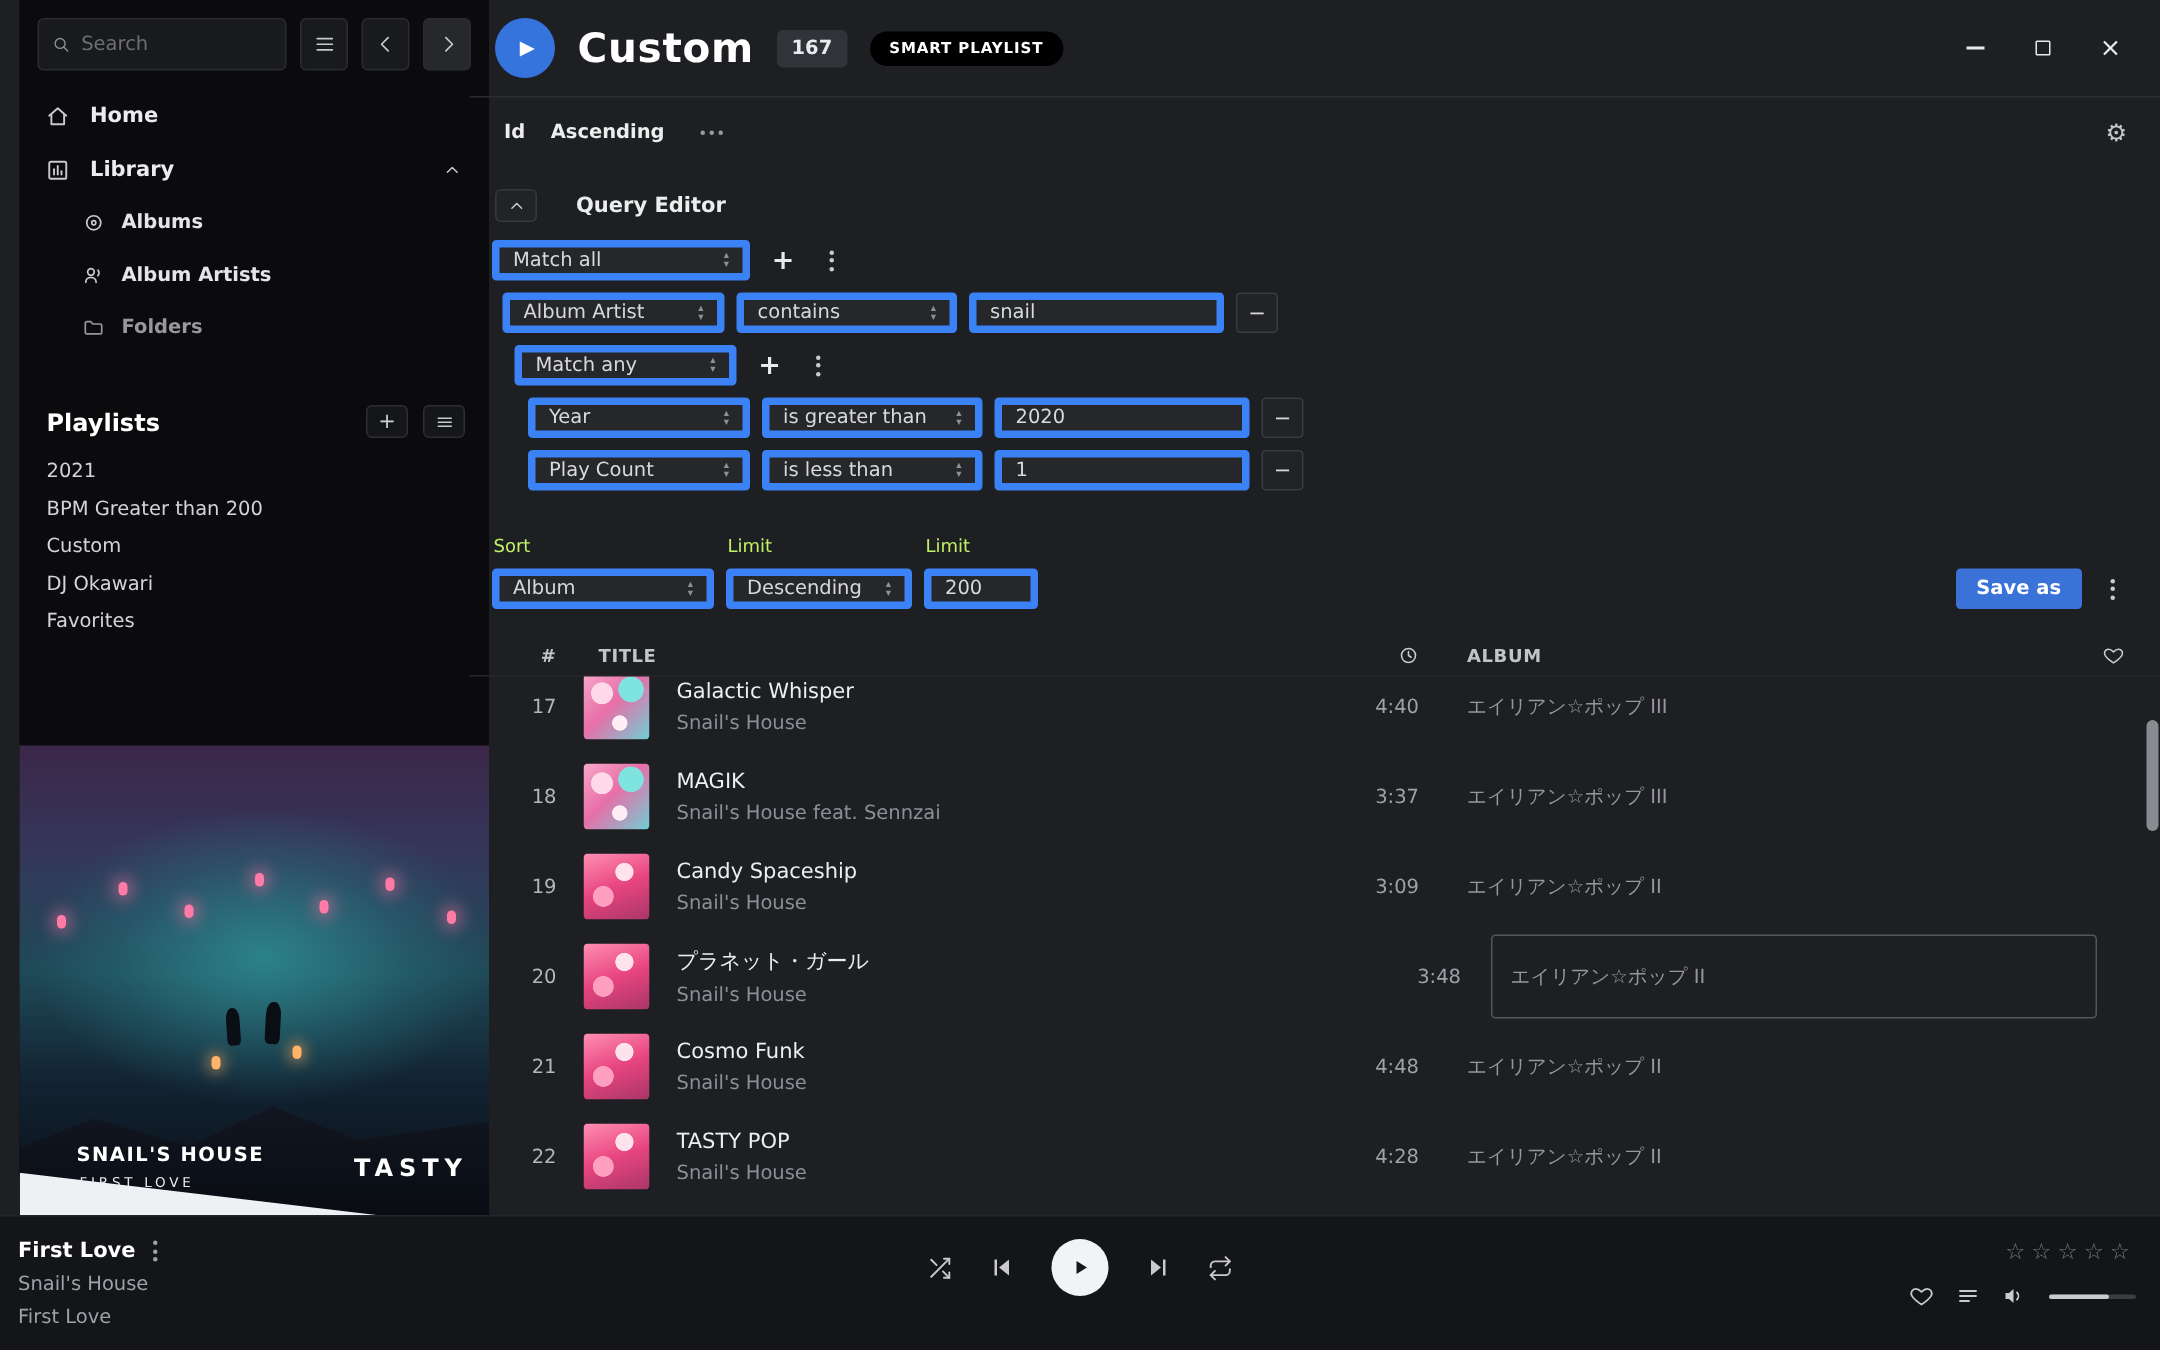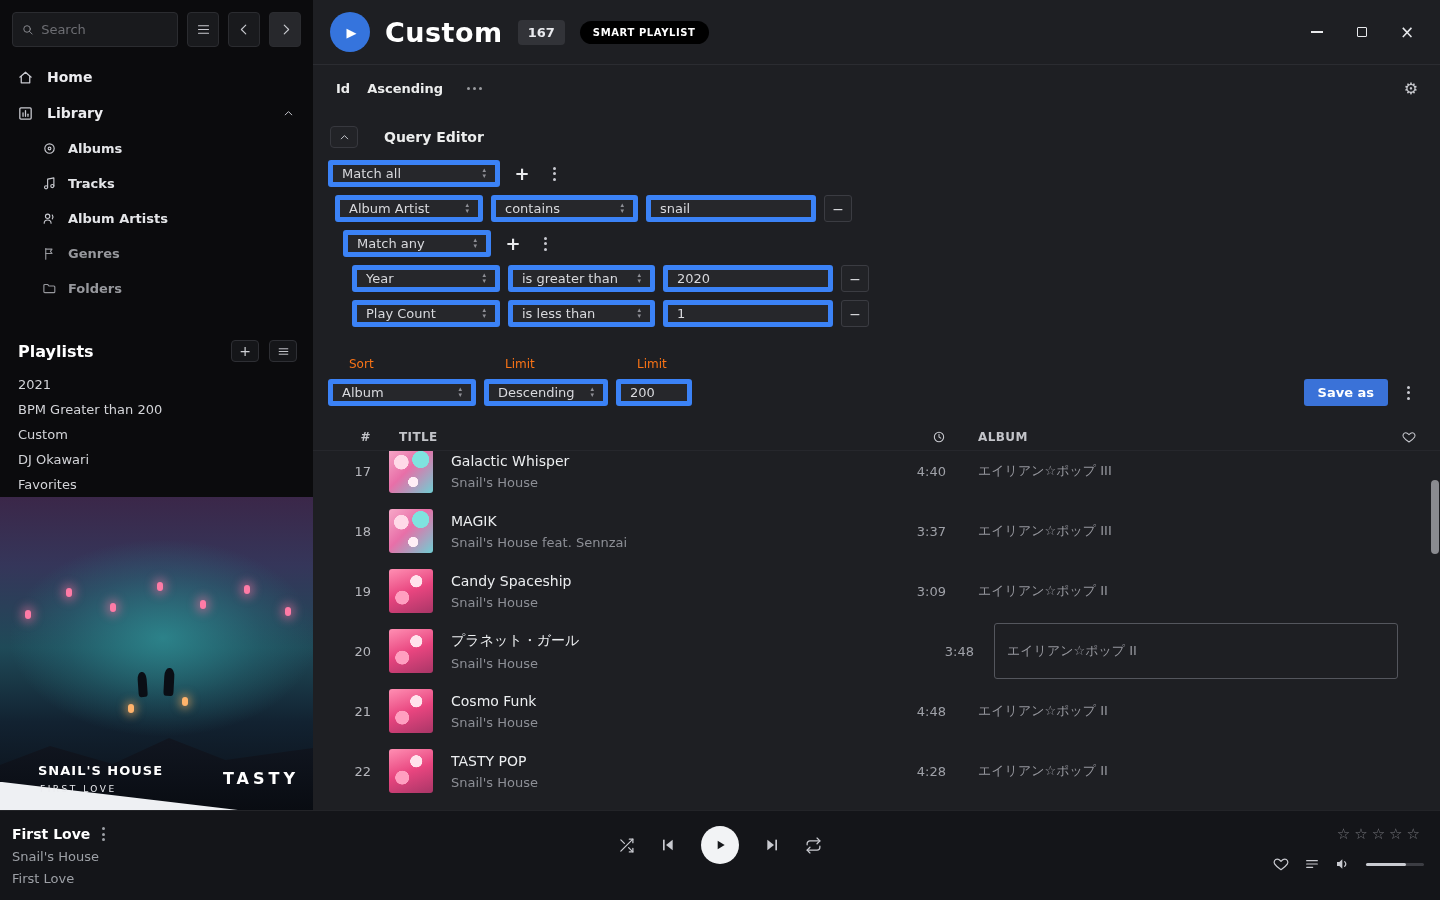--- a/index.html
+++ b/index.html
@@ -9,21 +9,21 @@
     background:#1e1f23; color:#e8e9ec;
     font-family:"DejaVu Sans","Liberation Sans",sans-serif; font-size:13px;
   }
   .ic { stroke:#c9cad0; fill:none; stroke-width:1.8; stroke-linecap:round; stroke-linejoin:round; }
   .ic-dim { stroke:#8f9096; }
   .dots-v { display:inline-flex; flex-direction:column; gap:2.5px; }
   .dots-h { display:inline-flex; flex-direction:row; gap:3px; }
   .dot { width:3px; height:3px; border-radius:50%; background:currentColor; }
 
   
-  .sidebar { position:absolute; left:0; top:0; width:313px; height:810px; background:#0b0b0d; }
+  .sidebar { position:absolute; left:13px; top:0; width:313px; height:810px; background:#0b0b0d; }
   .sidebar-top { display:flex; gap:9px; padding:12px; }
   .search-box { flex:1; height:35px; background:#191a1d; border:1px solid #2b2c30; border-radius:4px;
     display:flex; align-items:center; padding:0 9px; gap:7px; }
   .search-box input { background:transparent; border:none; outline:none; color:#d6d7db; font-size:13px; width:100%;
     font-family:inherit; }
   .search-box input::placeholder { color:#6d6e73; }
   .sq-btn { width:32px; height:35px; background:#191a1d; border:1px solid #2b2c30; border-radius:4px;
     display:flex; align-items:center; justify-content:center; }
   .sq-btn.filled { background:#27282c; }
   .nav-item { height:36px; display:flex; align-items:center; gap:13px; padding:0 18px 0 17px;
@@ -103,21 +103,21 @@
   .w-match{width:172px;} .w-field{width:148px;} .w-op{width:147px;} .w-val{width:170px;}
   .w-sort{width:148px;} .w-order{width:124px;} .w-limit{width:76px;}
   .plus-btn { width:28px; height:27px; display:flex; align-items:center; justify-content:center;
     color:#e8e9ec; font-size:18px; font-weight:bold; }
   .kebab-btn { width:20px; height:27px; display:flex; align-items:center; justify-content:center; color:#c9cad0; }
   .minus-btn { width:28px; height:27px; border:1px solid #3b3c42; border-radius:3px; background:#222327;
     display:flex; align-items:center; justify-content:center; color:#d8d9dd; font-size:14px; }
 
   .sol { display:flex; align-items:flex-end; padding:30px 22px 0 15px; gap:8px; }
   .sol-group { display:flex; flex-direction:column; gap:8px; }
-  .sol-label { font-size:12px; color:#f97316; padding-left:1px;margin-left:20px; }
+  .sol-label { font-size:12px; color:#bef264; padding-left:1px; }
   .sol-right { margin-left:auto; display:flex; align-items:center; gap:10px; }
   .save-btn { height:27px; padding:0 14px; background:#3a72d8; border:none; border-radius:3px;
     color:#fff; font-weight:bold; font-size:13px; font-family:inherit; }
 
   
   .track-table { margin-top:18px; }
   .thead { display:flex; align-items:center; height:27px; border-bottom:1px solid #26272c;
     font-size:12px; font-weight:bold; letter-spacing:0.4px; color:#c3c4c9; }
   .th-num { width:58px; text-align:right; }
   .th-title { flex:1; margin-left:28px; }
@@ -232,40 +232,25 @@
       </div>
       <div class="lib-child">
         <svg class="ic" width="15" height="15" viewBox="0 0 24 24">
             <circle cx="12" cy="12" r="7.5"></circle>
             <circle cx="12" cy="12" r="2.2"></circle>
           </svg>
         <span>Albums</span>
       </div>
       <div class="lib-child">
         <svg class="ic" width="15" height="15" viewBox="0 0 24 24">
-            <path d="M9 18V5l10-2v13"></path>
-            <circle cx="6.5" cy="18" r="2.5"></circle>
-            <circle cx="16.5" cy="16" r="2.5"></circle>
-          </svg>
-        <span>Tracks</span>
-      </div>
-      <div class="lib-child">
-        <svg class="ic" width="15" height="15" viewBox="0 0 24 24">
             <circle cx="9" cy="8.5" r="3.5"></circle>
             <path d="M3.5 19.5c0-3.2 2.5-5.2 5.5-5.2s5.5 2 5.5 5.2"></path>
             <path d="M16.5 6.5a5 5 0 0 1 0 6"></path>
           </svg>
         <span>Album Artists</span>
-      </div>
-      <div class="lib-child dim">
-        <svg class="ic" width="15" height="15" viewBox="0 0 24 24">
-            <line x1="6" y1="21" x2="6" y2="4"></line>
-            <path d="M6 5h10l-2.5 3.5L16 12H6"></path>
-          </svg>
-        <span>Genres</span>
       </div>
       <div class="lib-child dim">
         <svg class="ic" width="15" height="15" viewBox="0 0 24 24">
             <path d="M3 7a1.5 1.5 0 0 1 1.5-1.5H9l2 2.5h8A1.5 1.5 0 0 1 20.5 9.5V17A1.5 1.5 0 0 1 19 18.5H4.5A1.5 1.5 0 0 1 3 17z"></path>
           </svg>
         <span>Folders</span>
       </div>
     </nav>
 
     <div class="playlists-header">

